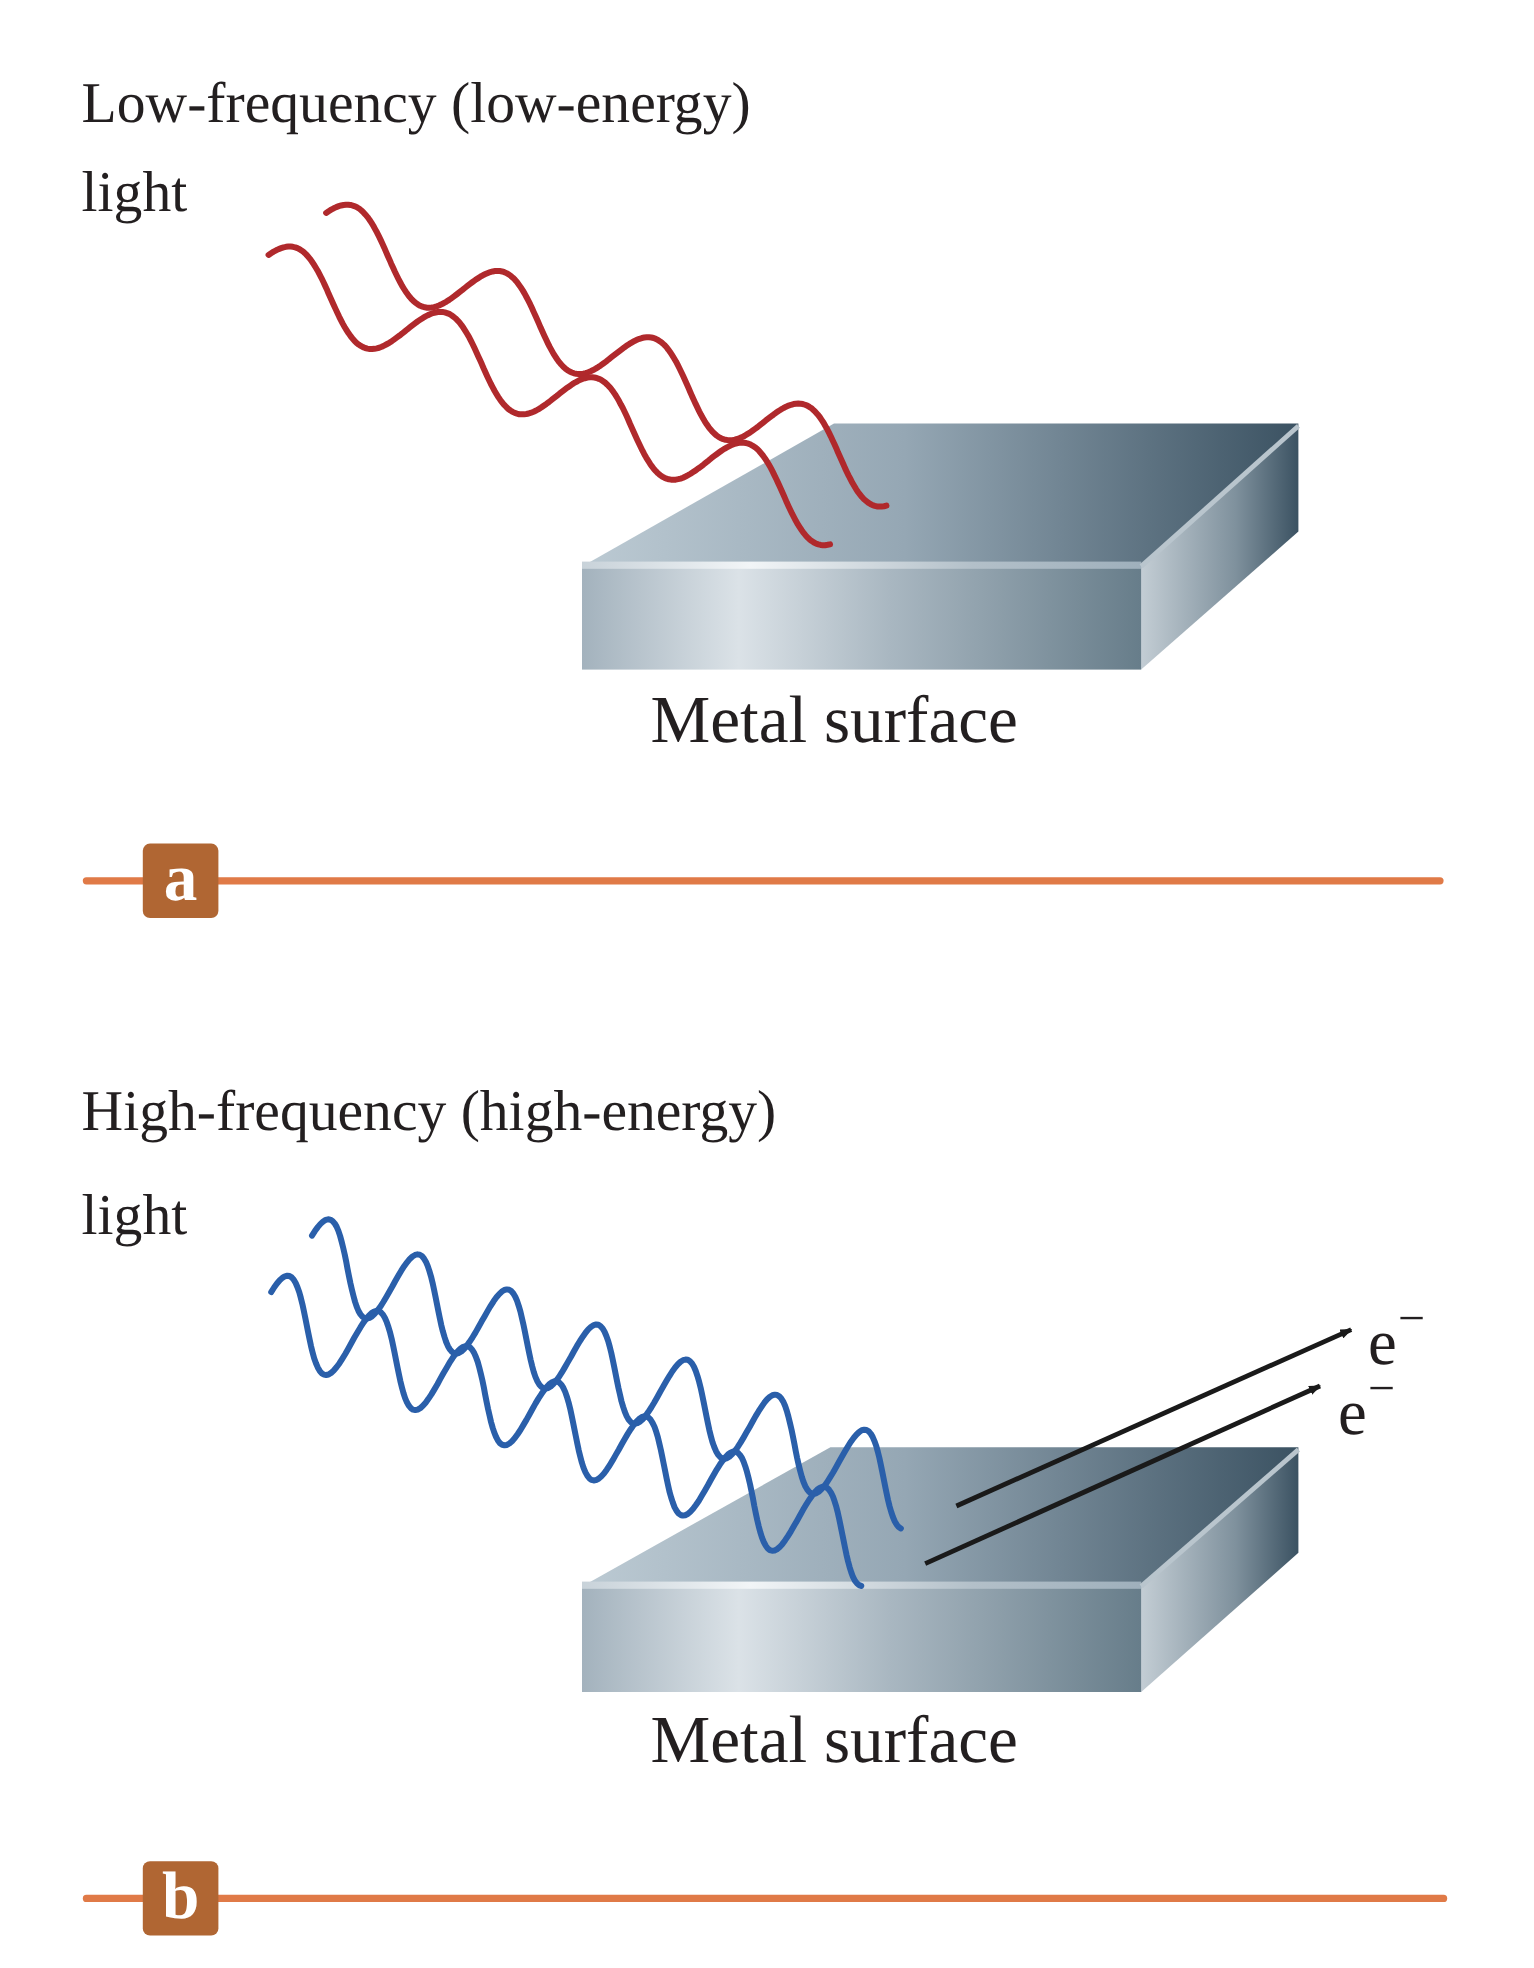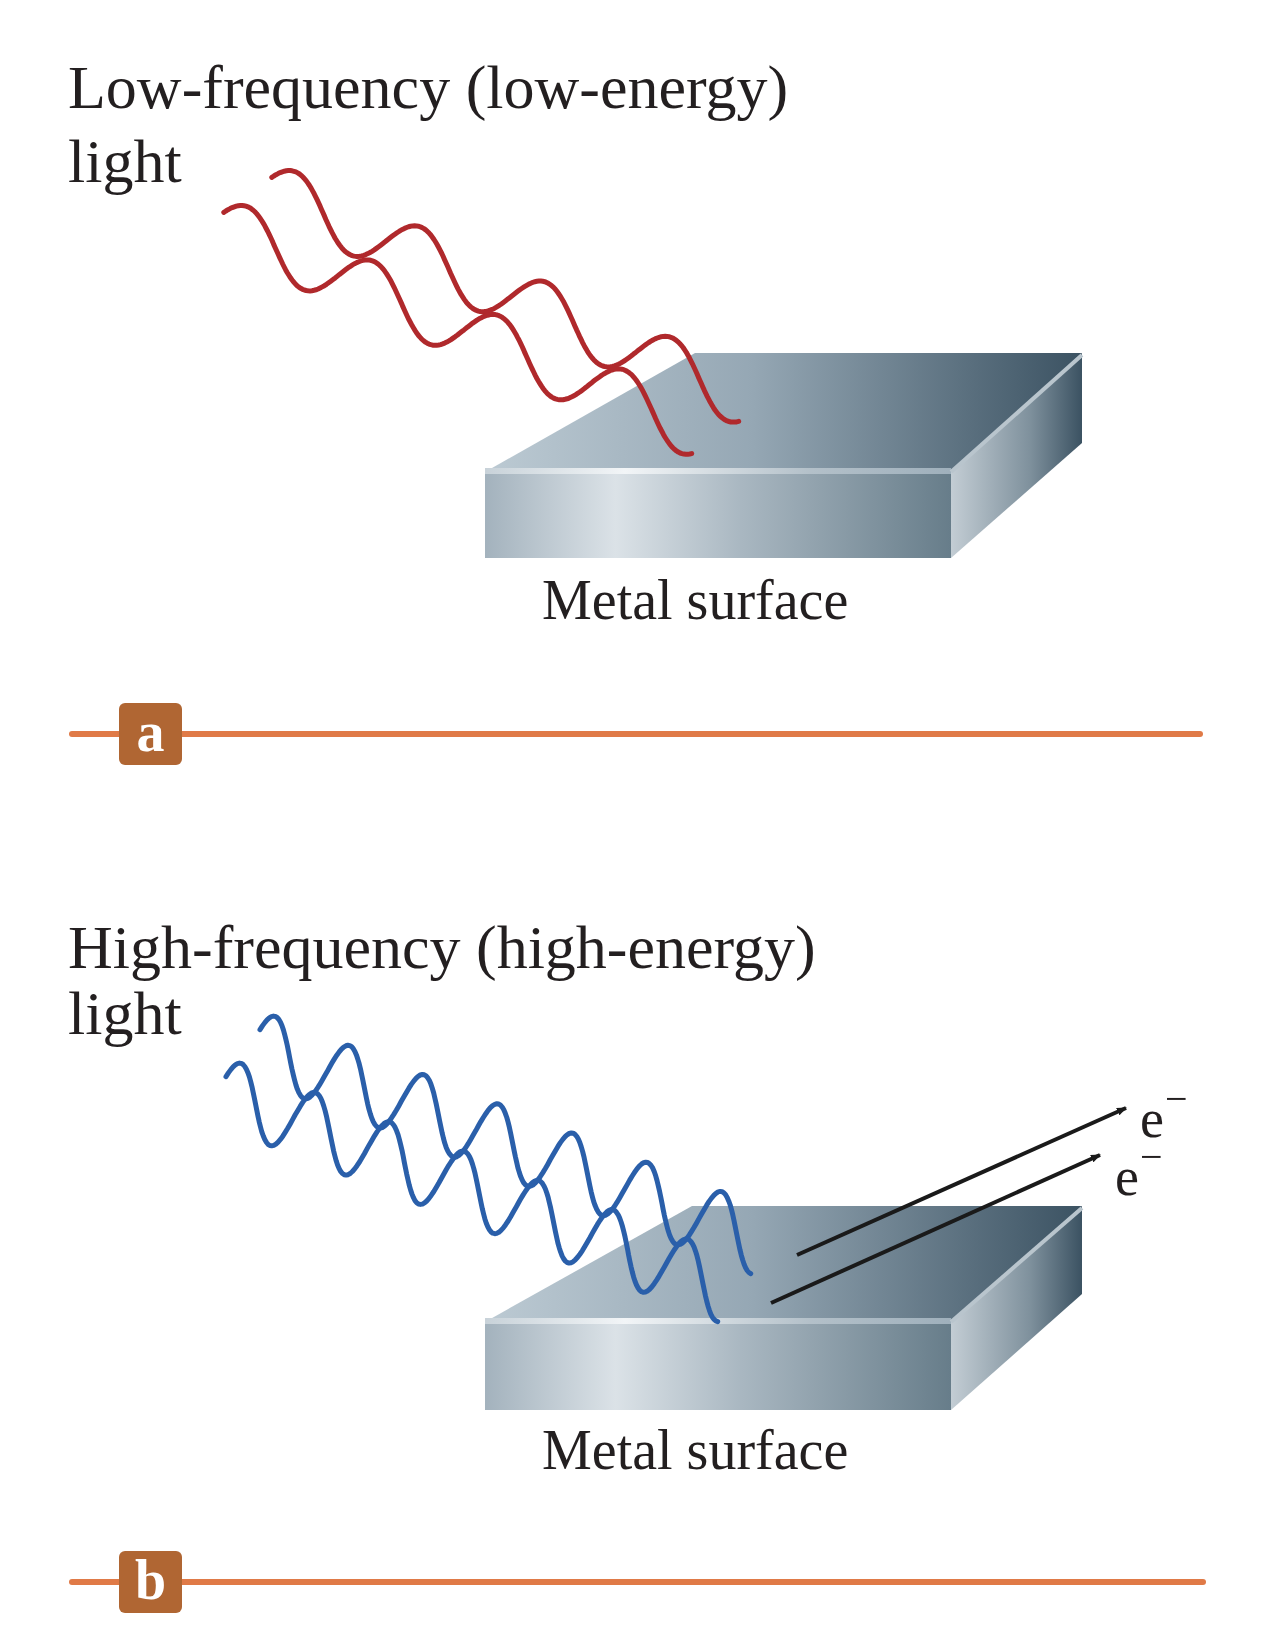--- a/index.html
+++ b/index.html
@@ -1,18 +1,18 @@
 <!DOCTYPE html>
 <html><head>
 <meta charset="utf-8">
 <style>
   html, body { margin: 0; padding: 0; background: #ffffff; }
   body { width: 1278px; height: 1640px; position: relative; overflow: hidden; }
   .label { position: absolute; font-family: "Liberation Serif", "DejaVu Serif", serif; color: #231f20; white-space: nowrap; }
-  .heading { font-size: 62px; line-height: 70px; left: 68px; }
+  .heading { font-size: 48px; line-height: 70px; left: 68px; }
   .metal-label { font-size: 56px; line-height: 64px; }
   .badge { position: absolute; width: 63px; height: 62px; background: #b06633; border-radius: 6px;
            color: #ffffff; font-family: "Liberation Serif", "DejaVu Serif", serif; font-weight: bold;
            font-size: 56px; line-height: 58px; text-align: center; }
   .eminus { position: absolute; font-family: "Liberation Serif", "DejaVu Serif", serif; font-size: 54px; color: #231f20; line-height: 54px; }
   .eminus sup { font-size: 40px; position: relative; top: -6px; margin-left: 1px; }
   svg#scene { position: absolute; left: 0; top: 0; }
 </style>
 </head>
 <body>
@@ -78,19 +78,19 @@
 
   <line x1="72" y1="734" x2="1200" y2="734" stroke="#e07a47" stroke-width="6" stroke-linecap="round"></line>
   <line x1="72" y1="1582" x2="1203" y2="1582" stroke="#e07a47" stroke-width="6" stroke-linecap="round"></line>
 </svg>
 
 <div class="label heading" style="top:52px;">Low-frequency (low-energy)</div>
 <div class="label heading" style="top:126px;">light</div>
 <div class="label metal-label" style="left:542px; top:568px;">Metal surface</div>
 <div class="badge" style="left:119px; top:703px;">a</div>
 
-<div class="label heading" style="top:912px;">High-frequency (high-energy)</div>
+<div class="label heading" style="top:892px;">High-frequency (high-energy)</div>
 <div class="label heading" style="top:978px;">light</div>
 <div class="label metal-label" style="left:542px; top:1418px;">Metal surface</div>
 <div class="badge" style="left:119px; top:1551px;">b</div>
 
 <div class="eminus" style="left:1140px; top:1078px;"><span>e</span><sup>−</sup></div>
 <div class="eminus" style="left:1115px; top:1136px;"><span>e</span><sup>−</sup></div>
 
 </body></html>

